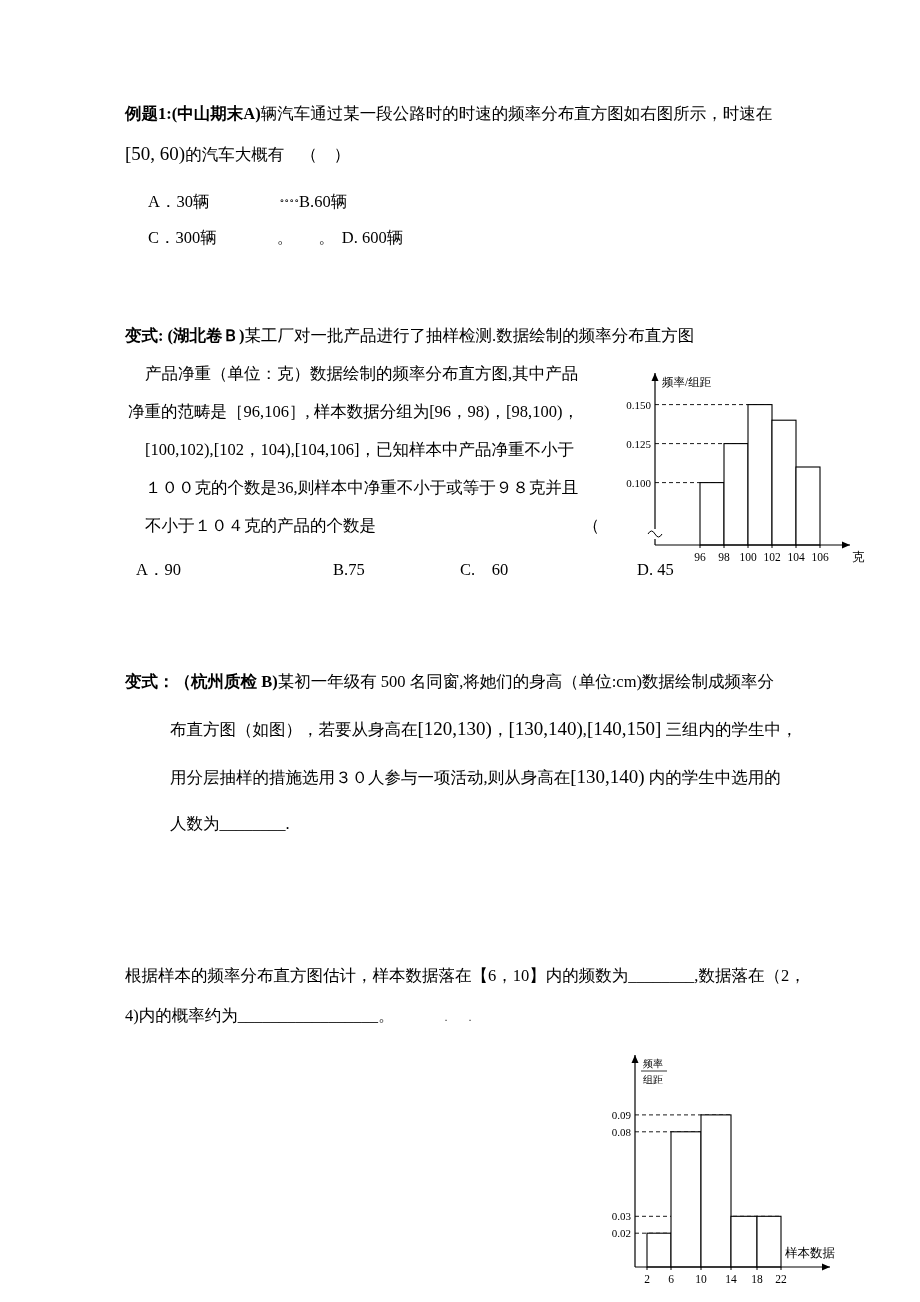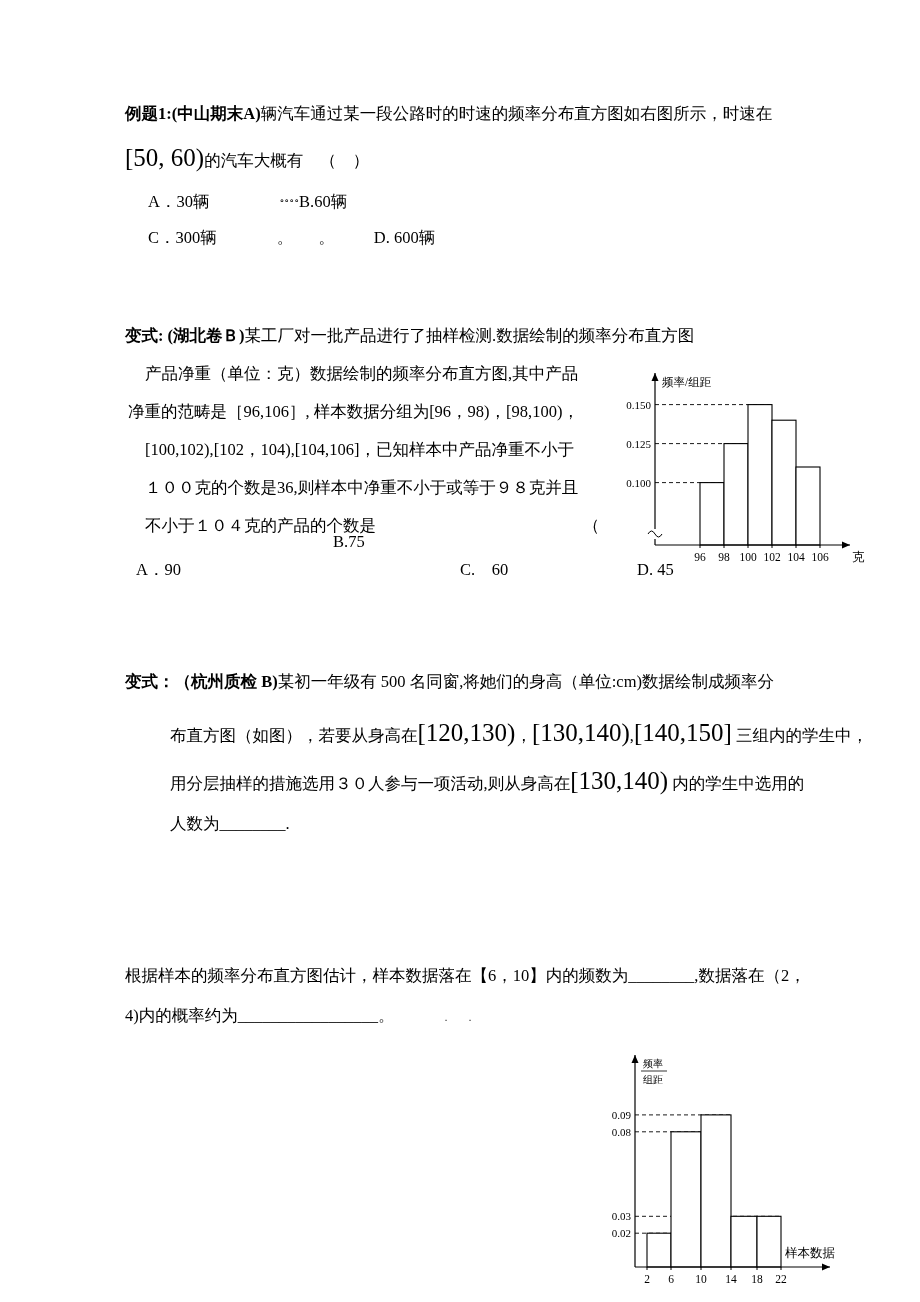--- a/index.html
+++ b/index.html
@@ -17,21 +17,21 @@
   }
   .ln{
     position:absolute;
     white-space:pre;
     font-size:16.5px;
     line-height:1.2;
   }
   .b{font-weight:bold;}
   .math{
     font-family:"Liberation Serif","DejaVu Serif",serif;
-    font-size:25px;
+    font-size:19px;
   }
   .tiny{
     font-size:10px;
     vertical-align:3px;
   }
   .abs{position:absolute;white-space:pre;}
   .dots{color:#555;font-size:12px;}
   svg text{font-family:"Liberation Serif","DejaVu Serif",serif;}
   .chart{position:absolute;}
 </style>
@@ -39,34 +39,34 @@
 <body>
 
 <div class="page">
 
   <div class="ln" style="left:125px;top:104px"><span class="b">例题1:(中山期末A)</span><span>辆汽车通过某一段公路时的时速的频率分布直方图如右图所示，时速在</span></div>
 
   <div class="ln" style="left:125px;top:143px"><span class="math">[50, 60)</span><span>的汽车大概有　（　）</span></div>
 
   <div class="ln" style="left:148px;top:192px"><span>A．30辆</span><span class="tiny" style="margin-left:70px">∘∘∘∘</span><span>B.60辆</span></div>
 
-  <div class="ln" style="left:148px;top:228px"><span>C．300辆</span><span style="margin-left:60px">。</span><span style="margin-left:25px">。</span><span style="margin-left:39px">D. 600辆</span></div>
+  <div class="ln" style="left:148px;top:228px"><span>C．300辆</span><span style="margin-left:60px">。</span><span style="margin-left:25px">。</span><span style="margin-left:7px">D. 600辆</span></div>
 
   <div class="ln" style="left:125px;top:326px"><span class="b">变式: (湖北卷Ｂ)</span><span>某工厂对一批产品进行了抽样检测.数据绘制的频率分布直方图</span></div>
 
   <div class="ln" style="left:145px;top:364px">产品净重（单位：克）数据绘制的频率分布直方图,其中产品</div>
   <div class="ln" style="left:128px;top:402px">净重的范畴是［96,106］, 样本数据分组为[96，98)，[98,100)，</div>
   <div class="ln" style="left:145px;top:440px">[100,102),[102，104),[104,106]，已知样本中产品净重不小于</div>
   <div class="ln" style="left:145px;top:478px">１００克的个数是36,则样本中净重不小于或等于９８克并且</div>
   <div class="ln" style="left:145px;top:516px">不小于１０４克的产品的个数是</div>
   <div class="ln" style="left:583px;top:516px">（</div>
 
   <div>
     <span class="abs ln" style="left:136px;top:560px">A．90</span>
-    <span class="abs ln" style="left:333px;top:532px">B.75</span>
+    <span class="abs ln" style="left:333px;top:560px">B.75</span>
     <span class="abs ln" style="left:460px;top:560px">C.　60</span>
     <span class="abs ln" style="left:637px;top:560px">D. 45</span>
   </div>
 
   <svg id="chart1" class="chart" style="left:600px;top:365px" width="280" height="210" viewBox="0 0 280 210">
       <line x1="55" y1="39.599999999999994" x2="172" y2="39.599999999999994" stroke="#000" stroke-width="0.9" stroke-dasharray="4 3"></line>
       <text x="51" y="43.599999999999994" font-size="11" text-anchor="end" fill="#000">0.150</text>
       <line x1="55" y1="78.6" x2="196" y2="78.6" stroke="#000" stroke-width="0.9" stroke-dasharray="4 3"></line>
       <text x="51" y="82.6" font-size="11" text-anchor="end" fill="#000">0.125</text>
       <line x1="55" y1="117.6" x2="220" y2="117.6" stroke="#000" stroke-width="0.9" stroke-dasharray="4 3"></line>

